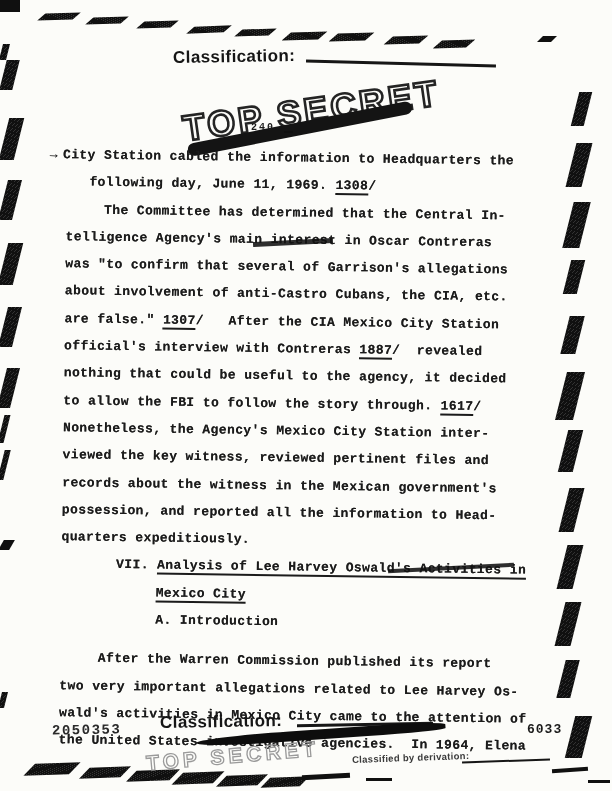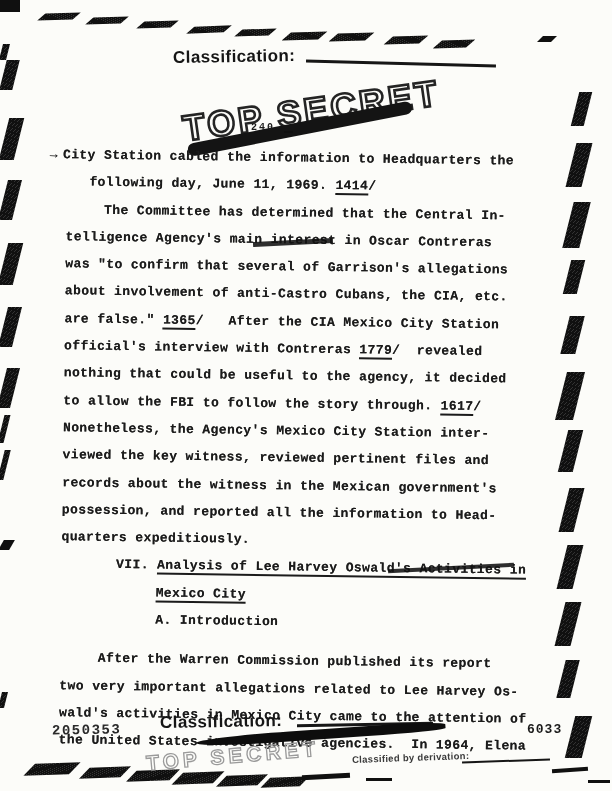--- a/index.html
+++ b/index.html
@@ -109,27 +109,27 @@
   <div class="c-line" style="left:306px;top:62px;width:190px;height:3px;transform:rotate(1.5deg);"></div>
   <div class="form-note">
   </div>
   <div class="stamp">TOP SECRET</div>
   <div class="slash"></div>
   <div class="pageno">240</div>
   <div class="mk mk-solid" style="left:284px;top:131px;width:9px;height:2px;"></div>
 
   <div class="text-col">
     <div class="line"><span class="arrow">→</span><span>City Station cabled the information to Headquarters the</span></div>
-    <div class="line ind-cont"><span>following day, June 11, 1969. </span><span class="cite">1414</span><span>/</span></div>
+    <div class="line ind-cont"><span>following day, June 11, 1969. </span><span class="cite">1308</span><span>/</span></div>
     <div class="line ind-para">The Committee has determined that the Central In-</div>
     <div class="line ind-body">telligence Agency's main interest in Oscar Contreras</div>
     <div class="line ind-body">was "to confirm that several of Garrison's allegations</div>
     <div class="line ind-body">about involvement of anti-Castro Cubans, the CIA, etc.</div>
-    <div class="line ind-body"><span>are false." </span><span class="cite">1365</span><span>/   After the CIA Mexico City Station</span></div>
-    <div class="line ind-body"><span>official's interview with Contreras </span><span class="cite">1779</span><span>/  revealed</span></div>
+    <div class="line ind-body"><span>are false." </span><span class="cite">1307</span><span>/   After the CIA Mexico City Station</span></div>
+    <div class="line ind-body"><span>official's interview with Contreras </span><span class="cite">1887</span><span>/  revealed</span></div>
     <div class="line ind-body">nothing that could be useful to the agency, it decided</div>
     <div class="line ind-body"><span>to allow the FBI to follow the story through. </span><span class="cite">1617</span><span>/</span></div>
     <div class="line ind-body">Nonetheless, the Agency's Mexico City Station inter-</div>
     <div class="line ind-body">viewed the key witness, reviewed pertinent files and</div>
     <div class="line ind-body">records about the witness in the Mexican government's</div>
     <div class="line ind-body">possession, and reported all the information to Head-</div>
     <div class="line ind-body">quarters expeditiously.</div>
     <div class="line ind-h1"><span>VII. </span><span class="utitle">Analysis of Lee Harvey Oswald's Activities in</span></div>
     <div class="line ind-h2"><span class="utitle">Mexico City</span></div>
     <div class="line ind-h2">A. Introduction</div>

